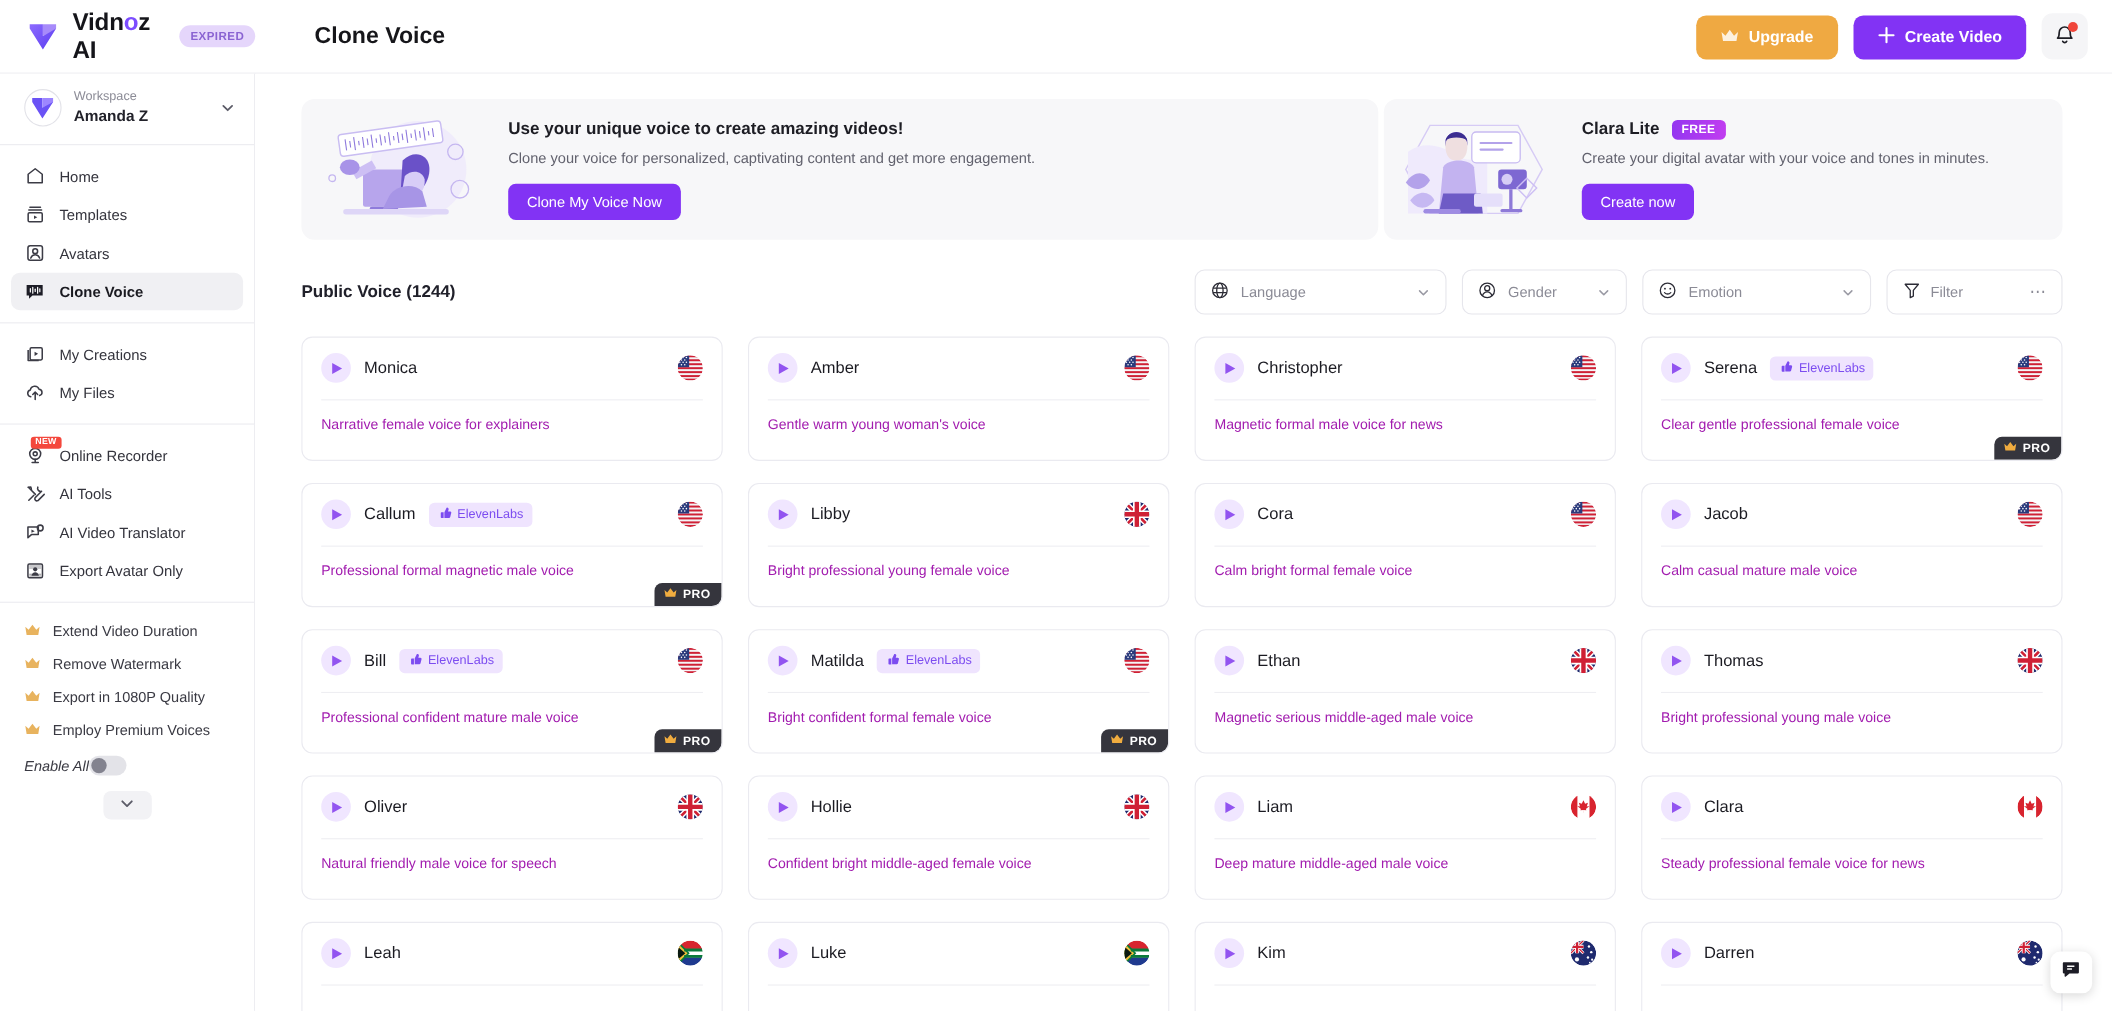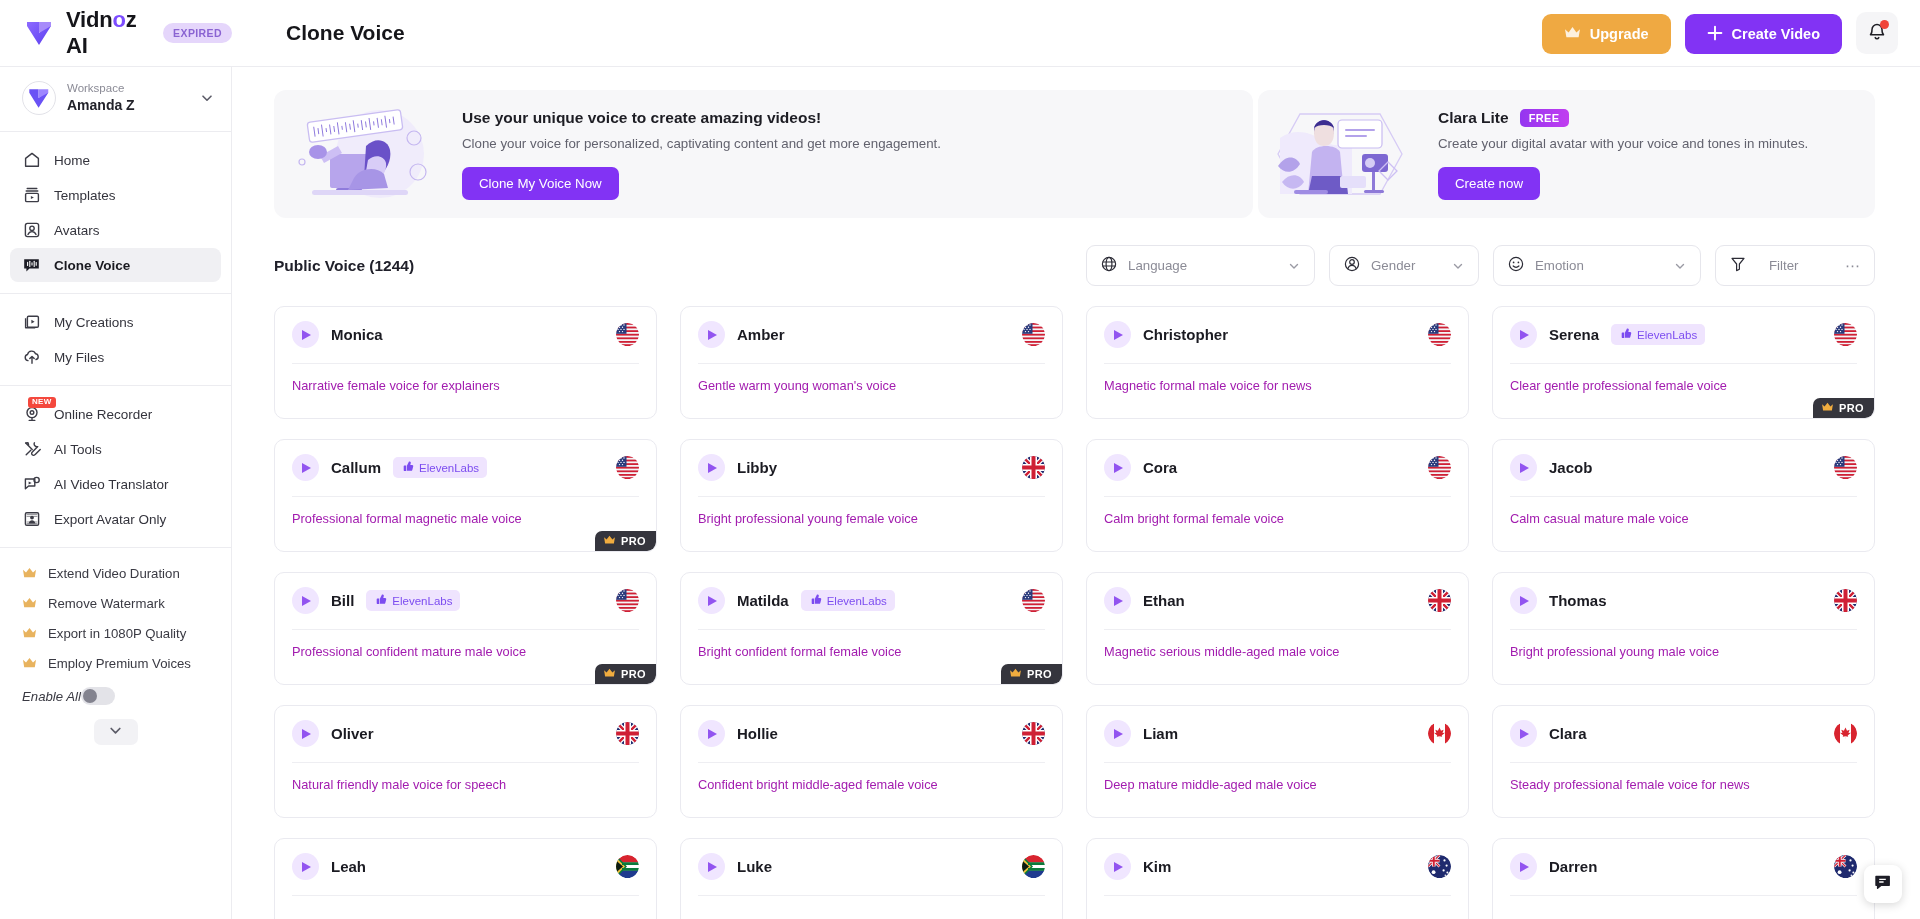--- a/index.html
+++ b/index.html
@@ -162,21 +162,21 @@
   .select {
     display: flex; align-items: center; gap: 10px;
     height: 41px; border: 1px solid #e6e6ec; border-radius: 9px;
     background: #fff; padding: 0 13px; cursor: pointer; color: #8b8b96; font-size: 13.3px;
   }
   .select .chev { margin-left: auto; display: flex; color: #9a9aa4; }
   .sel-language { width: 229px; }
   .sel-gender { width: 150px; }
   .sel-emotion { width: 208px; }
   .filter-box {
-    display: flex; align-items: center; gap: 22px;
+    display: flex; align-items: center; gap: 8px;
     height: 41px; border: 1px solid #e6e6ec; border-radius: 9px;
     background: #fff; padding: 0 13px; cursor: pointer; color: #8b8b96; font-size: 13.3px;
     width: 160px;
   }
   .dots { margin-left: auto; letter-spacing: 1px; color: #8b8b96; font-size: 15px; line-height: 1; }
 
   
   .grid {
     margin-top: 20px;
     display: grid;
@@ -193,21 +193,21 @@
     width: 27px; height: 27px; flex: 0 0 27px; border-radius: 50%;
     background: #f0e6ff; display: flex; align-items: center; justify-content: center;
     cursor: pointer;
   }
   .play i {
     width: 0; height: 0; margin-left: 2px;
     border-left: 9px solid #9254f0;
     border-top: 5.5px solid transparent;
     border-bottom: 5.5px solid transparent;
   }
-  .vname { font-size: 15px; font-weight: 700; color: #1b1b22; white-space: nowrap; }
+  .vname { font-size: 15px; font-weight: 400; color: #1b1b22; white-space: nowrap; }
   .chip-11 {
     display: flex; align-items: center; gap: 5px;
     background: #efe4fe; color: #7c4cf0; border-radius: 5px;
     font-size: 11.5px; padding: 3px 8px; white-space: nowrap;
   }
   .flag { margin-left: auto; width: 23px; height: 23px; flex: 0 0 23px; border-radius: 50%; overflow: hidden; }
   .flag svg { display: block; }
   .vrule { height: 1px; background: #eeeef2; margin-top: 15px; }
   .vdesc { font-size: 12.8px; color: #a21caf; margin-top: 14px; white-space: nowrap; }
   .pro {

